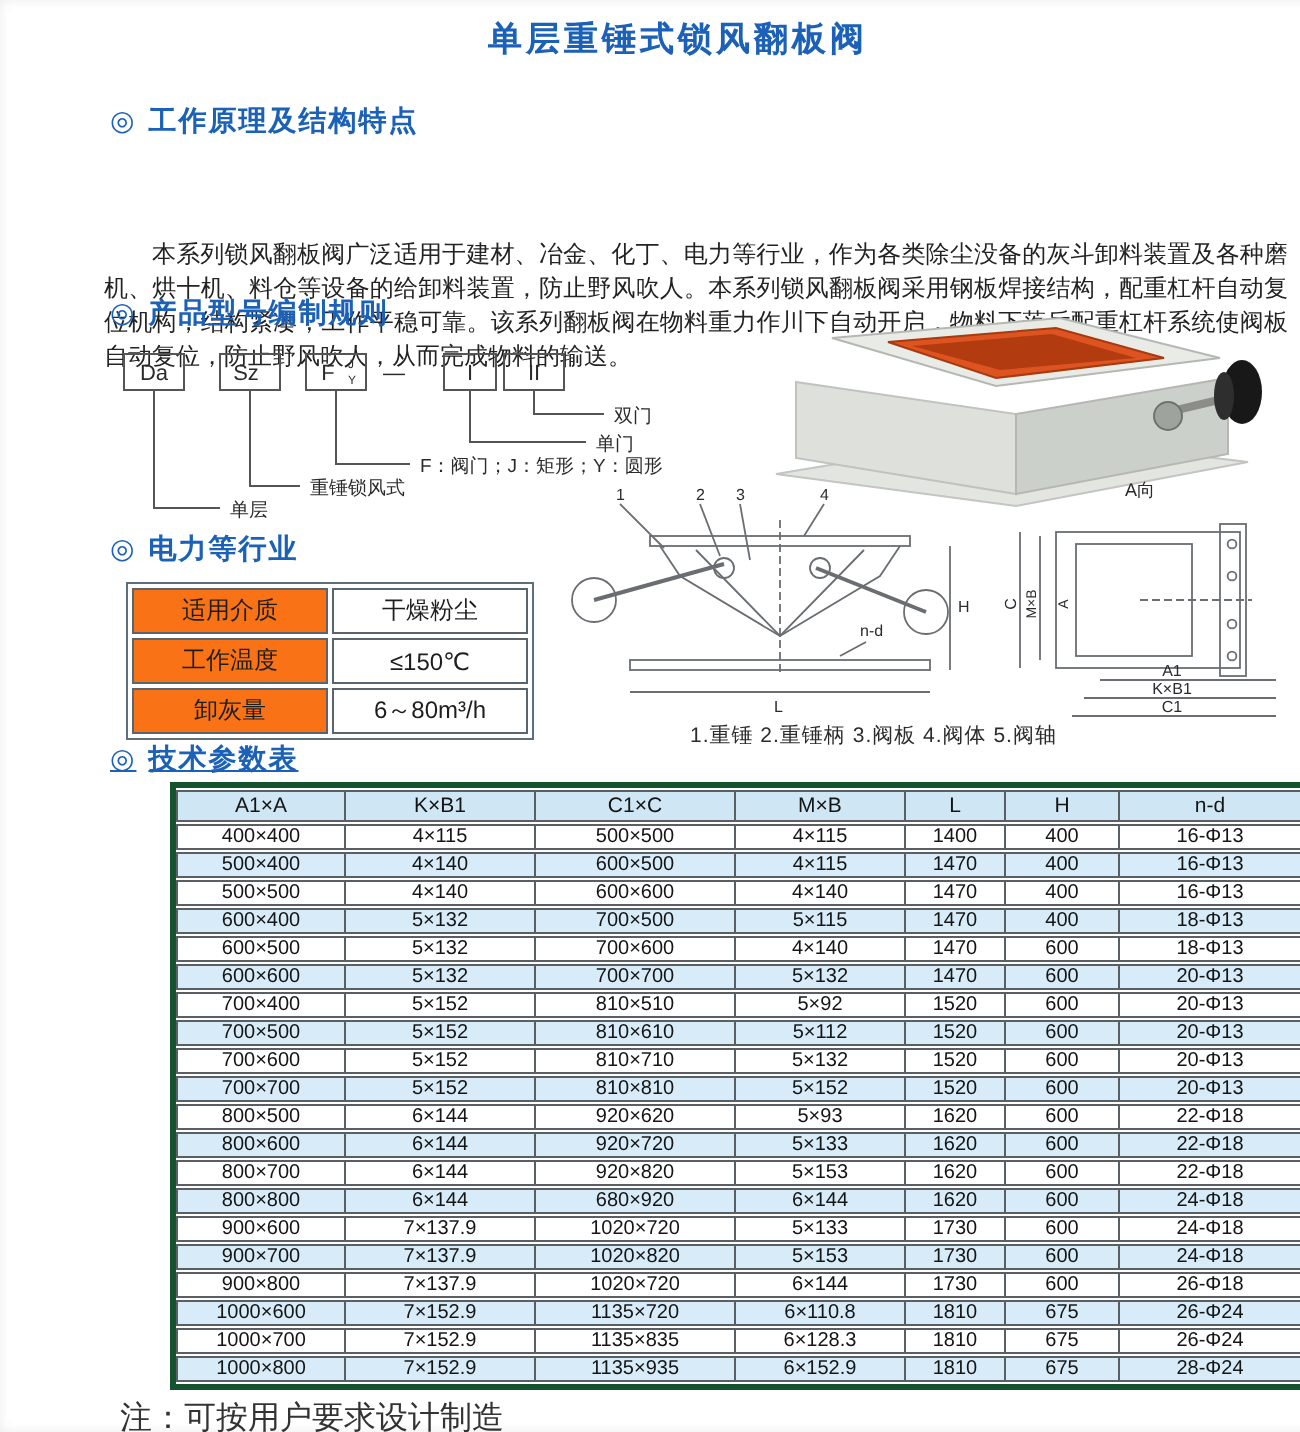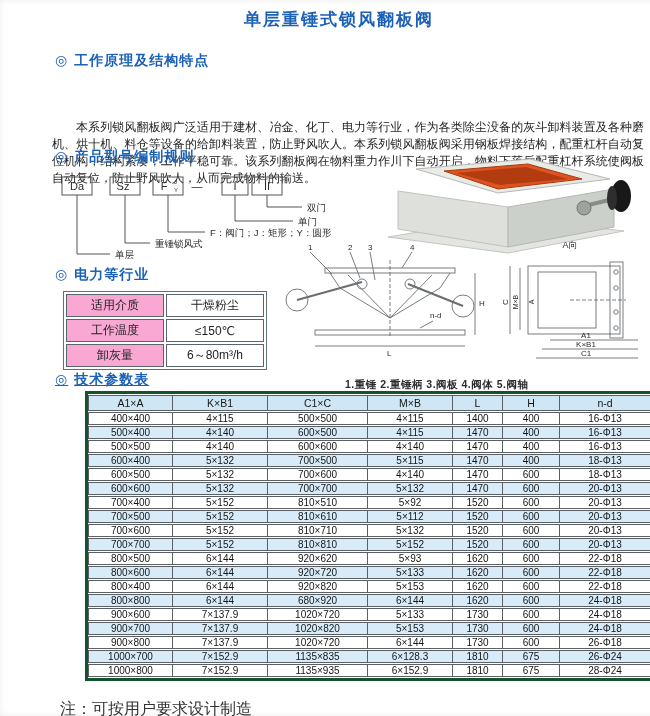--- a/index.html
+++ b/index.html
@@ -35,21 +35,21 @@
   #perf-table{
     position:absolute;left:63px;top:291px;
     border-collapse:separate;border-spacing:2px;
     border:1px solid #5f6f79;background:#fff;
   }
   #perf-table td{
     width:90px;height:15px;padding:2px 3px;
     border:1px solid #58656e;
     font-size:12px;color:#1e1e1e;text-align:center;vertical-align:middle;
   }
-  #perf-table td.lbl{background:#f9a8d4;}
+  #perf-table td.lbl{background:#f97316;}
   #perf-table td.val{background:#ffffff;}
   
   #tech-table{
     position:absolute;left:85px;top:391px;
     width:563px;table-layout:fixed;
     border-collapse:separate;border-spacing:0 1px;
     border:3px solid #14532d;background:#fff;
   }
   #tech-table th,#tech-table td{
     height:11px;padding:0 1px;overflow:hidden;
@@ -58,22 +58,22 @@
     border-right:1px solid #5a5f63;font-weight:normal;
   }
   #tech-table th{height:14px;background:#cfe7f5;font-size:10.5px;}
   #tech-table th:first-child,#tech-table td:first-child{border-left:1px solid #5a5f63;}
   #tech-table tbody tr:nth-child(even) td{background:#d7ecf8;}
   .note{
     position:absolute;left:60px;top:699px;
     font-size:16px;color:#333;
   }
   .caption{
-    position:absolute;left:345px;top:378px;
-    font-size:10.5px;font-weight:bold;color:#2b2b2b;letter-spacing:.5px;
+    position:absolute;left:345px;top:361px;
+    font-size:10.5px;font-weight:normal;color:#2b2b2b;letter-spacing:.5px;
   }
   svg text{font-family:"Liberation Sans","DejaVu Sans",sans-serif;fill:#2b2b2b;}
   .abs{position:absolute;}
 </style>
 </head>
 <body>
 
 <div id="page">
 
   <div class="doc-title">单层重锤式锁风翻板阀</div>
@@ -331,21 +331,21 @@
         <tr>
           <td>800×600</td>
           <td>6×144</td>
           <td>920×720</td>
           <td>5×133</td>
           <td>1620</td>
           <td>600</td>
           <td>22-Φ18</td>
         </tr>
         <tr>
-          <td>800×400</td>
+          <td>800×700</td>
           <td>6×144</td>
           <td>920×820</td>
           <td>5×153</td>
           <td>1620</td>
           <td>600</td>
           <td>22-Φ18</td>
         </tr>
         <tr>
           <td>800×800</td>
           <td>6×144</td>
@@ -374,20 +374,29 @@
           <td>24-Φ18</td>
         </tr>
         <tr>
           <td>900×800</td>
           <td>7×137.9</td>
           <td>1020×720</td>
           <td>6×144</td>
           <td>1730</td>
           <td>600</td>
           <td>26-Φ18</td>
+        </tr>
+        <tr>
+          <td>1000×600</td>
+          <td>7×152.9</td>
+          <td>1135×720</td>
+          <td>6×110.8</td>
+          <td>1810</td>
+          <td>675</td>
+          <td>26-Φ24</td>
         </tr>
         <tr>
           <td>1000×700</td>
           <td>7×152.9</td>
           <td>1135×835</td>
           <td>6×128.3</td>
           <td>1810</td>
           <td>675</td>
           <td>26-Φ24</td>
         </tr>

